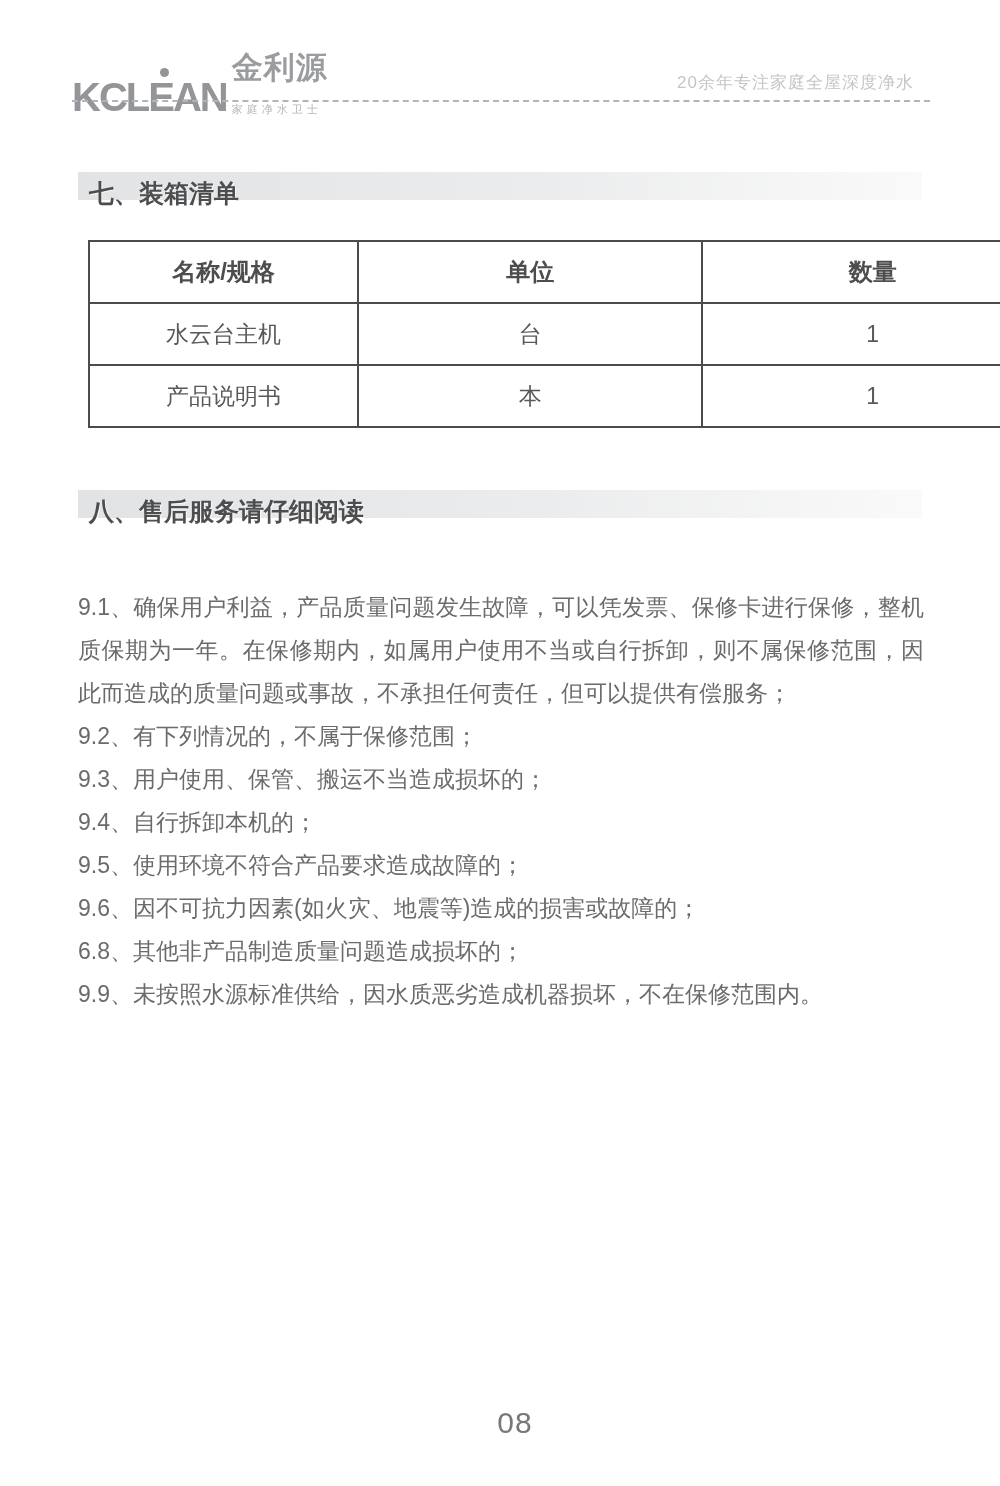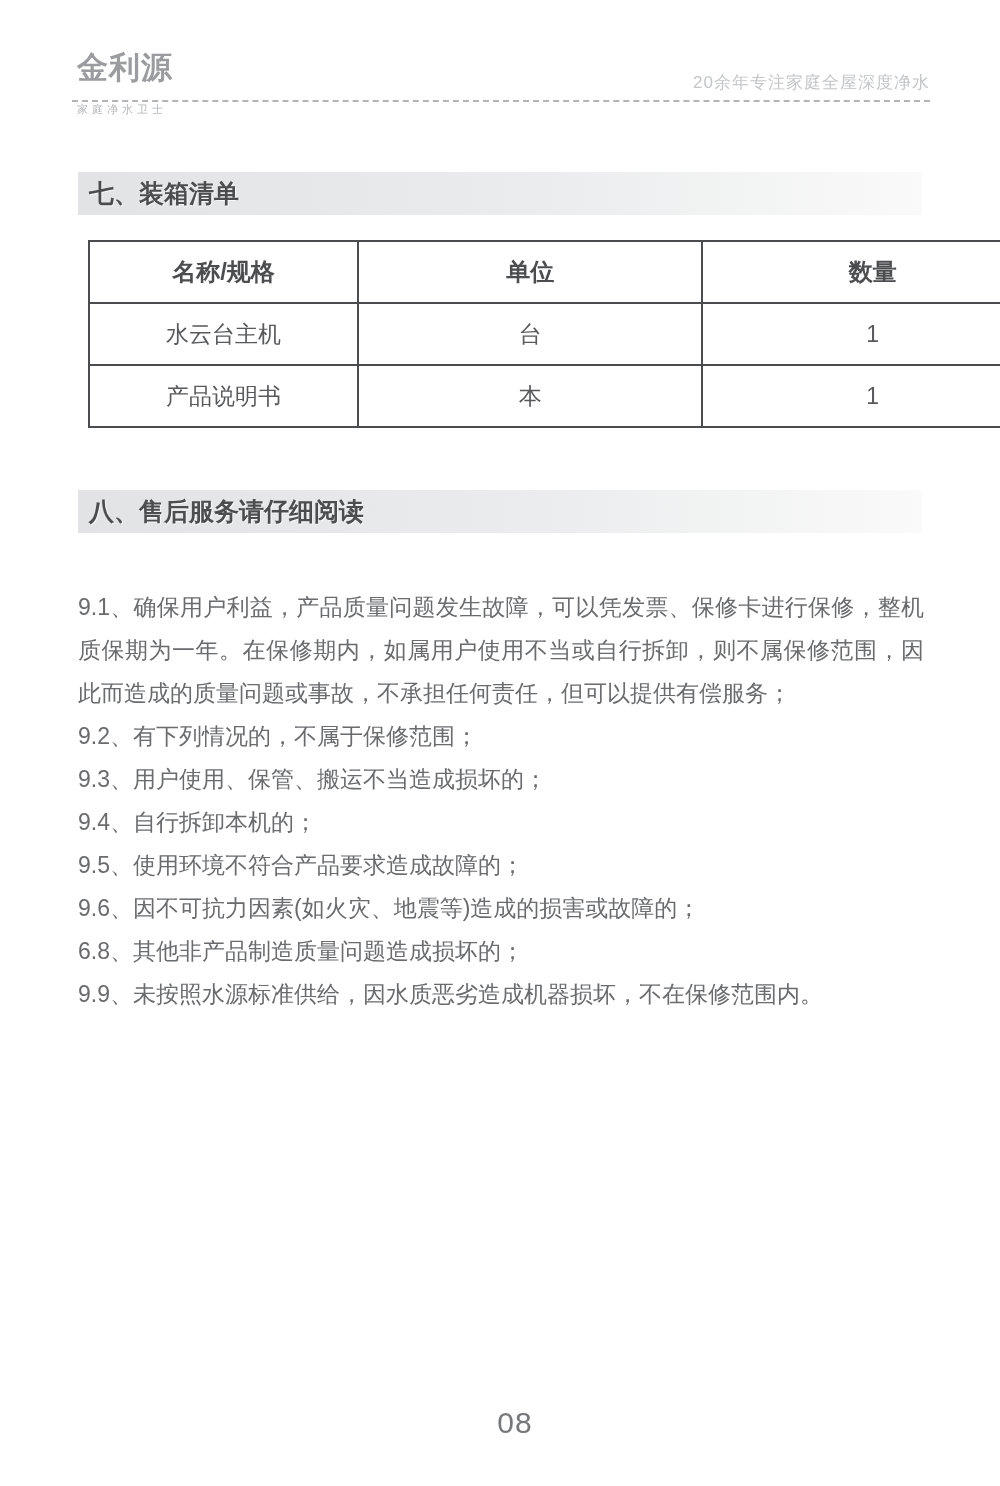--- a/index.html
+++ b/index.html
@@ -49,40 +49,40 @@
   }
   .logo-cn-sub {
     font-size: 11px;
     color: #b4b6b9;
     letter-spacing: 4px;
     margin-top: 19px;
     white-space: nowrap;
   }
   .slogan {
     position: absolute;
-    right: 70px;
+    right: 86px;
     top: 71px;
     font-size: 17px;
     color: #c3c5c7;
     letter-spacing: 1px;
   }
   .header-rule {
     position: absolute;
     left: 72px;
     right: 70px;
     top: 100px;
     border-bottom: 2px dashed #b2b4b7;
   }
 
   
   .section-bar {
     position: absolute;
     left: 78px;
     width: 844px;
-    height: 43px;
+    height: 28px;
     background: linear-gradient(90deg, #e2e3e4 0%, #ebeced 55%, #fafafa 100%);
     font-size: 25px;
     font-weight: bold;
     color: #4c4d4f;
     line-height: 43px;
     padding-left: 11px;
     text-shadow: 1px 1px 0 rgba(255,255,255,0.7);
   }
   .section-bar.packing { top: 172px; }
   .section-bar.service { top: 490px; }
@@ -140,20 +140,24 @@
     color: #77787a;
     letter-spacing: 1px;
   }
 </style>
 </head>
 <body>
 
 <div class="page">
 
   <div class="logo">
+    <div class="logo-en">
+      <span>KCLEAN</span>
+      <span class="logo-dot"></span>
+    </div>
     <div class="logo-cn">
       <span class="logo-cn-main">金利源</span>
       <span class="logo-cn-sub">家庭净水卫士</span>
     </div>
   </div>
   <div class="slogan">20余年专注家庭全屋深度净水</div>
   <div class="header-rule"></div>
 
   <div class="section-bar packing">七、装箱清单</div>
 

